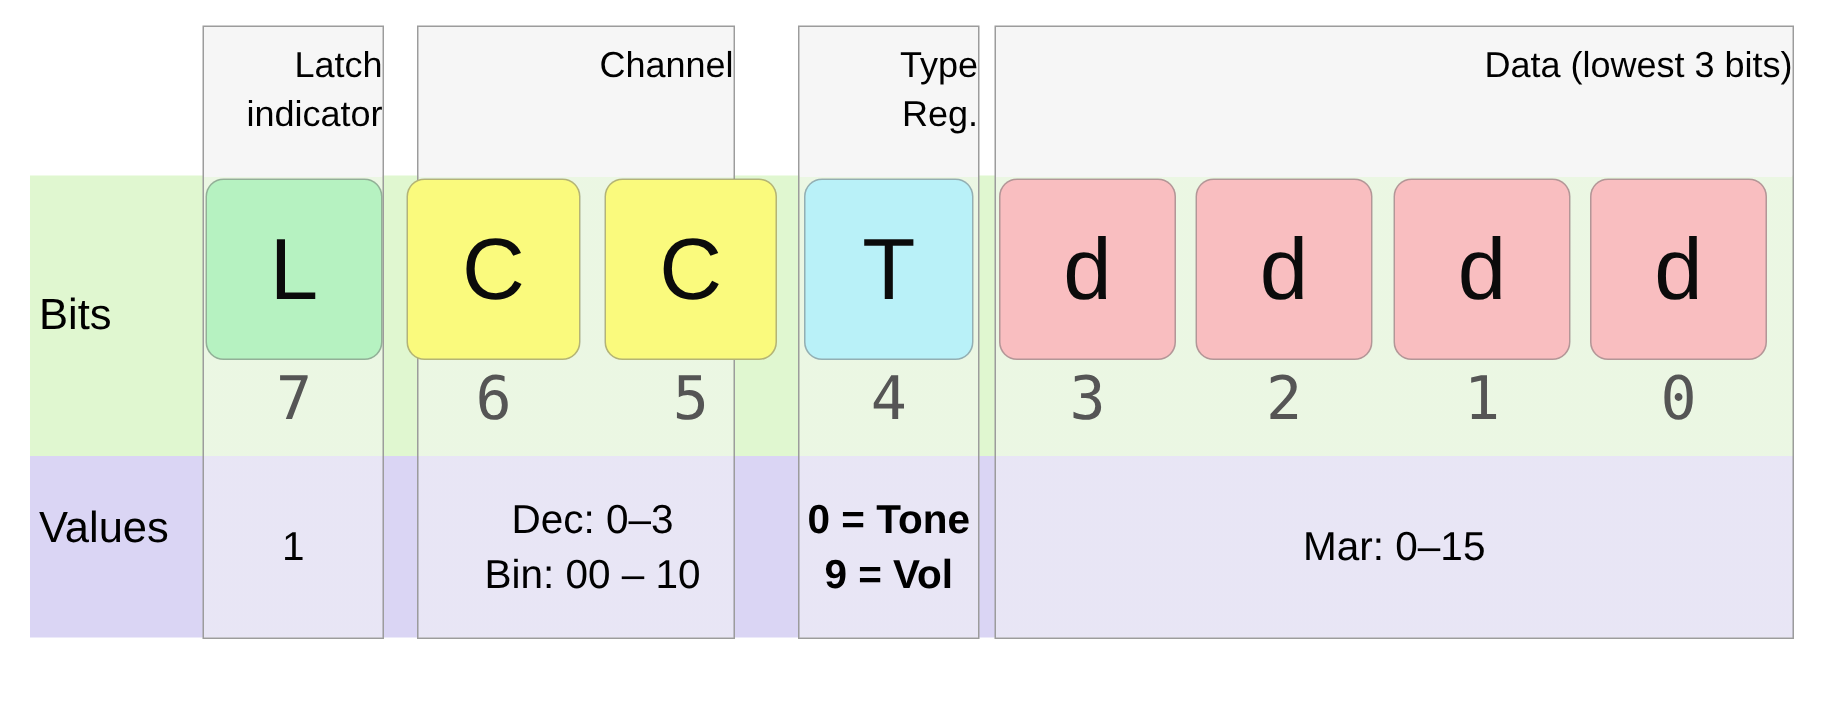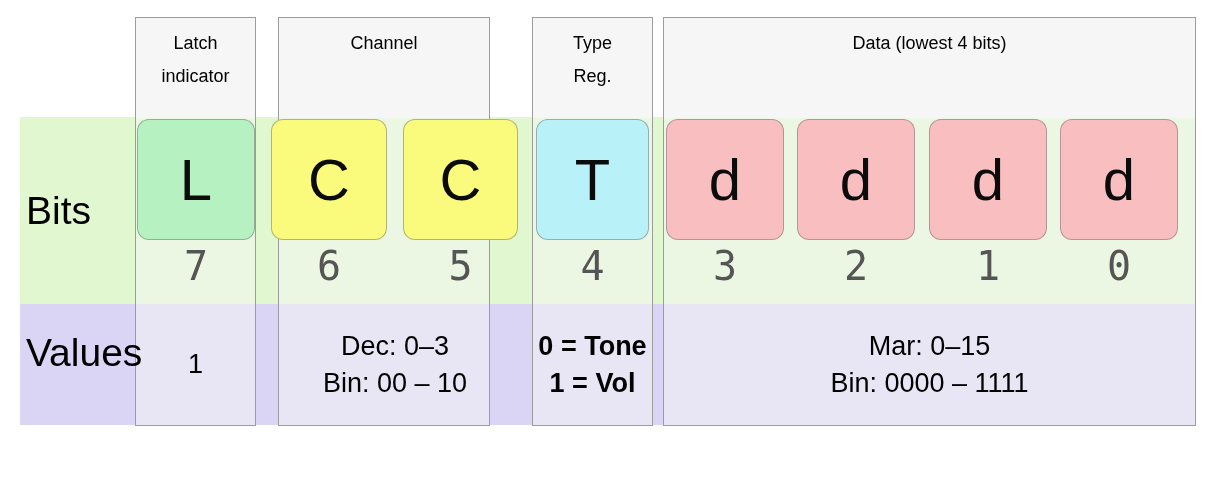--- a/index.html
+++ b/index.html
@@ -15,40 +15,40 @@
   }
   
   .band { position: absolute; left: 20px; width: 1176px; z-index: 1; }
   .band-bits   { top: 117px; height: 187px; background: #e0f7d0; }
   .band-values { top: 304px; height: 121px; background: #dad5f4; }
 
   
   .rowlabel {
     position: absolute; left: 20px; width: 112px; z-index: 3;
     display: flex; align-items: center; padding-left: 6px;
-    font-size: 39px;
+    font-size: 29px;
   }
   .rl-bits   { top: 117px; height: 187px; }
   .rl-values { top: 304px; height: 97px; }
 
   
   .col {
     position: absolute; top: 17px; height: 409px; z-index: 2;
     border: 1px solid #9c9c9c;
     background: linear-gradient(to bottom,
       #f6f6f6 0px, #f6f6f6 100px,
       rgba(246,246,246,0.5) 100px, rgba(246,246,246,0.5) 100%);
   }
   .c1 { left: 135px; width: 121px; }
   .c2 { left: 278px; width: 212px; }
   .c3 { left: 532px; width: 121px; }
   .c4 { left: 663px; width: 533px; }
   .colhead {
-    padding-top: 9px; text-align: center;
-    font-size: 18px; line-height: 33px;
+    padding-top: 9px; text-align: right;
+    font-size: 24px; line-height: 33px;
   }
   .hl { display: block; }
   .hl:empty { display: none; }
 
   
   .bitbox {
     position: absolute; top: 119px; height: 121px; z-index: 3;
     border: 1px solid rgba(110,110,110,0.5); border-radius: 12px;
     display: flex; align-items: center; justify-content: center;
   }
@@ -114,21 +114,21 @@
     </div>
   </div>
   <div class="col c3">
     <div class="colhead">
       <span class="hl">Type</span>
       <span class="hl">Reg.</span>
     </div>
   </div>
   <div class="col c4">
     <div class="colhead">
-      <span class="hl">Data (lowest 4 bits)</span>
+      <span class="hl">Data (lowest 3 bits)</span>
 
     </div>
   </div>
 
   <div class="bitbox b1" style="background-color: rgb(182, 242, 193);">
     <span class="letter">L</span>
   </div>
   <div class="bitbox b2" style="background-color: rgb(250, 250, 125);">
     <span class="letter">C</span>
   </div>
@@ -163,20 +163,19 @@
   <div class="valcell v1">
     <div class="vl">1</div>
 
   </div>
   <div class="valcell v2">
     <div class="vl">Dec: 0–3</div>
     <div class="vl">Bin: 00 – 10</div>
   </div>
   <div class="valcell v3">
     <div class="vl">0 = Tone</div>
-    <div class="vl">1 = Vol</div>
+    <div class="vl">9 = Vol</div>
   </div>
   <div class="valcell v4">
     <div class="vl">Mar: 0–15</div>
-    <div class="vl">Bin: 0000 – 1111</div>
   </div>
 
 </div>
 
 </body></html>

